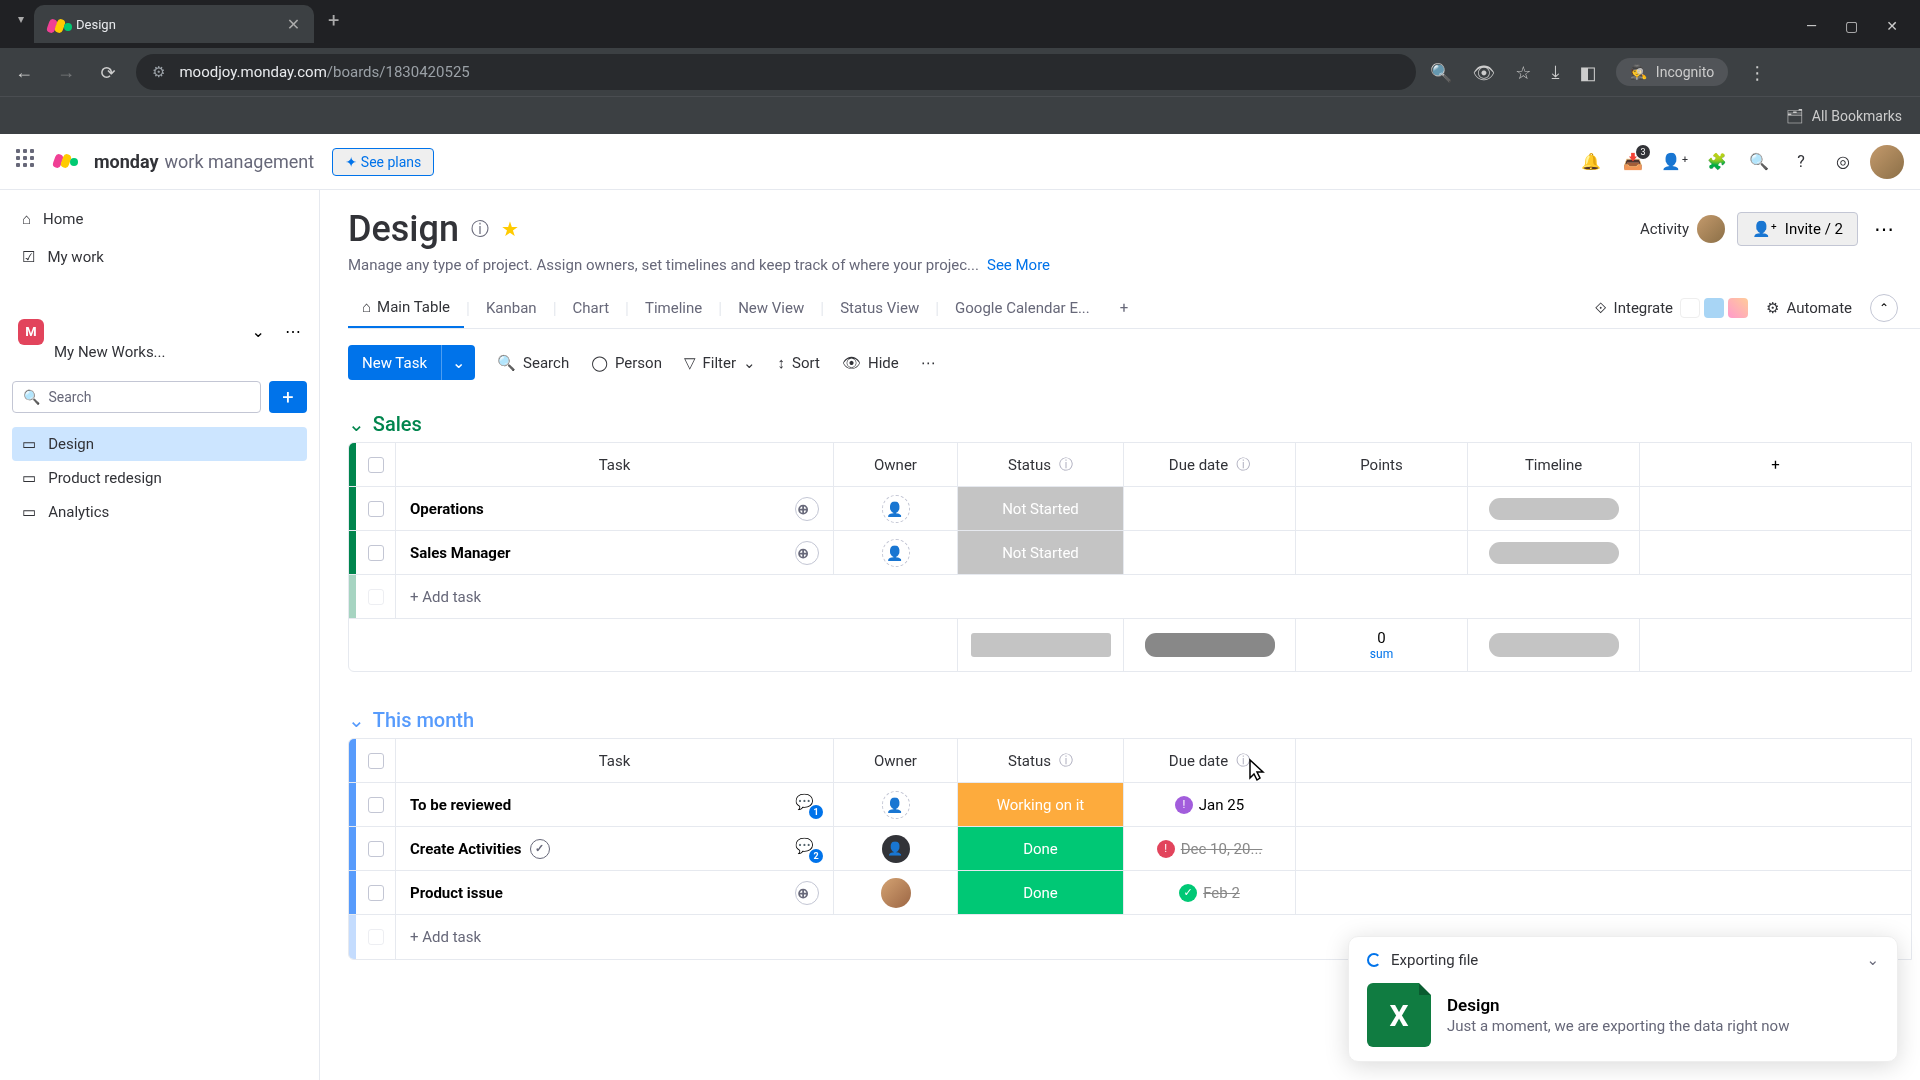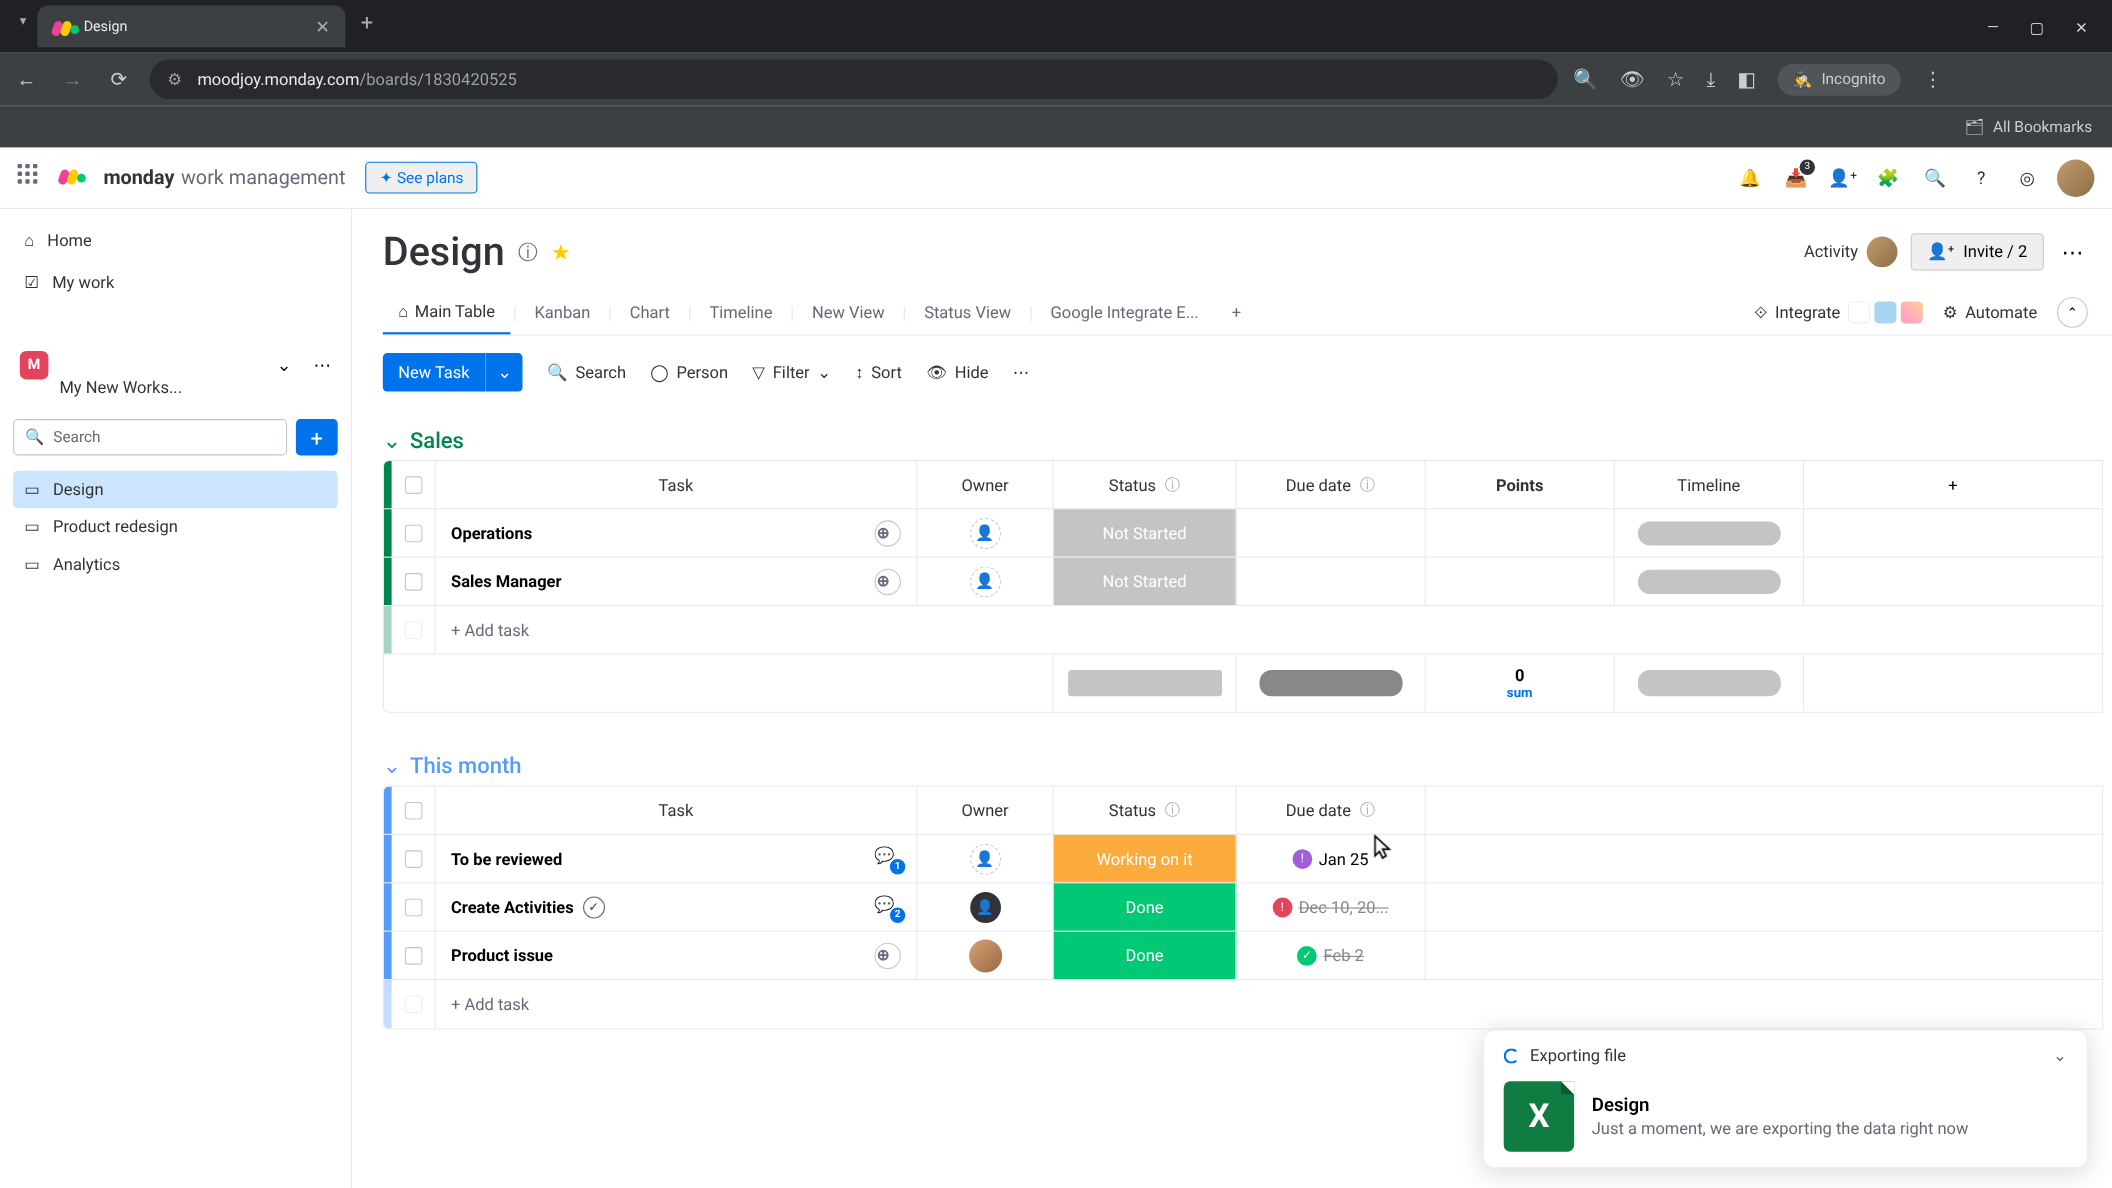--- a/index.html
+++ b/index.html
@@ -98,21 +98,21 @@
   .color-bar.faded { opacity: .35; }
   .check-cell { width: 40px; display: flex; align-items: center; justify-content: center; border-right: 1px solid #e6e9ef; }
   .checkbox { width: 16px; height: 16px; border: 1px solid #c3c6d4; border-radius: 3px; }
   .task-cell { flex: 0 0 438px; display: flex; align-items: center; padding: 0 14px; border-right: 1px solid #e6e9ef; font-size: 15px; gap: 8px; font-weight: bold;}
   .task-cell.header { justify-content: center; color: #323338; font-weight: 400;}
   .task-action { margin-left: auto; padding-right: 8px;}
   .cell { display: flex; align-items: center; justify-content: center; border-right: 1px solid #e6e9ef; font-size: 15px; }
   .owner-cell { flex: 0 0 124px; }
   .status-cell { flex: 0 0 166px; color: #fff; position: relative;}
   .date-cell { flex: 0 0 172px; gap: 6px;}
-  .points-cell { flex: 0 0 172px; flex-direction: column; font-weight: bold; }
+  .points-cell { flex: 0 0 172px; flex-direction: column; }
   .timeline-cell { flex: 0 0 172px; }
   .add-col-cell { flex: 1; border-right: none;}
   .col-header { color: #323338; font-size: 15px; display: flex; align-items: center; justify-content: center; gap: 8px; }
   .info-icon-sm { color: #aab; font-size: 14px; }
   .owner-circle { width: 28px; height: 28px; border-radius: 50%; border: 1px dashed #c3c6d4; display: flex; align-items: center; justify-content: center; color: #aab; font-size: 14px; }
   .owner-filled { width: 28px; height: 28px; border-radius: 50%; background: #323338; color: #fff; display: flex; align-items: center; justify-content: center; font-size: 13px;}
   .owner-photo { width: 30px; height: 30px; border-radius: 50%; background: linear-gradient(135deg,#d4a373,#9c6644);}
   .status-notstarted { background: #c4c4c4; }
   .status-working { background: #fdab3d; }
   .status-done { background: #00c875; }
@@ -282,20 +282,23 @@
         <div class="activity">
             <span>Activity</span>
             <div class="act-avatar"></div>
           </div>
         <button class="invite-btn">
             <span>👤⁺</span>
             <span>Invite / 2</span>
           </button>
         <span style="font-size:20px; padding:0 4px;">⋯</span>
       </div>
+      <div class="board-desc">
+        <span>Manage any type of project. Assign owners, set timelines and keep track of where your projec...</span><a class="see-more">See More</a>
+      </div>
 
       <div class="views">
         <div class="view-tab active">
             <span>⌂</span>
             <span>Main Table</span>
           </div>
         <span class="view-sep">|</span>
         <div class="view-tab">
             <span>Kanban</span>
           </div>
@@ -310,21 +313,21 @@
         <span class="view-sep">|</span>
         <div class="view-tab">
             <span>New View</span>
           </div>
         <span class="view-sep">|</span>
         <div class="view-tab">
             <span>Status View</span>
           </div>
         <span class="view-sep">|</span>
         <div class="view-tab">
-            <span>Google Integrate E...</span>
+            <span>Google Calendar E...</span>
           </div>
         <div class="view-tab">+</div>
         <div class="views-right">
           <div class="tool-item">
               <span>⟐</span>
               <span>Integrate</span>
             <div class="integrate-icons">
                 <span style="background:#fff;border:1px solid #eee;"></span>
                 <span style="background:#a8d5f5;"></span>
                 <span style="background:linear-gradient(45deg,#f9c,#fc9);"></span>

